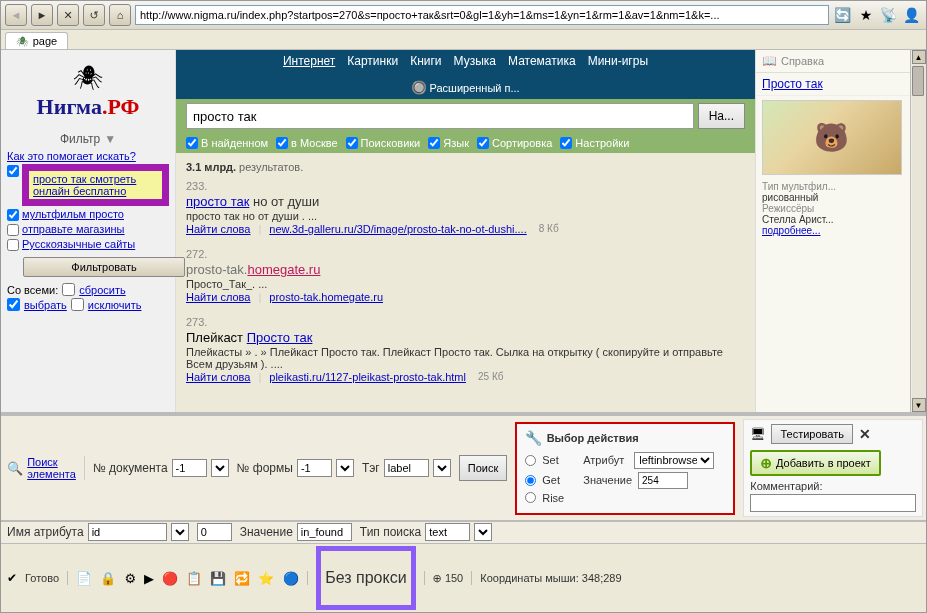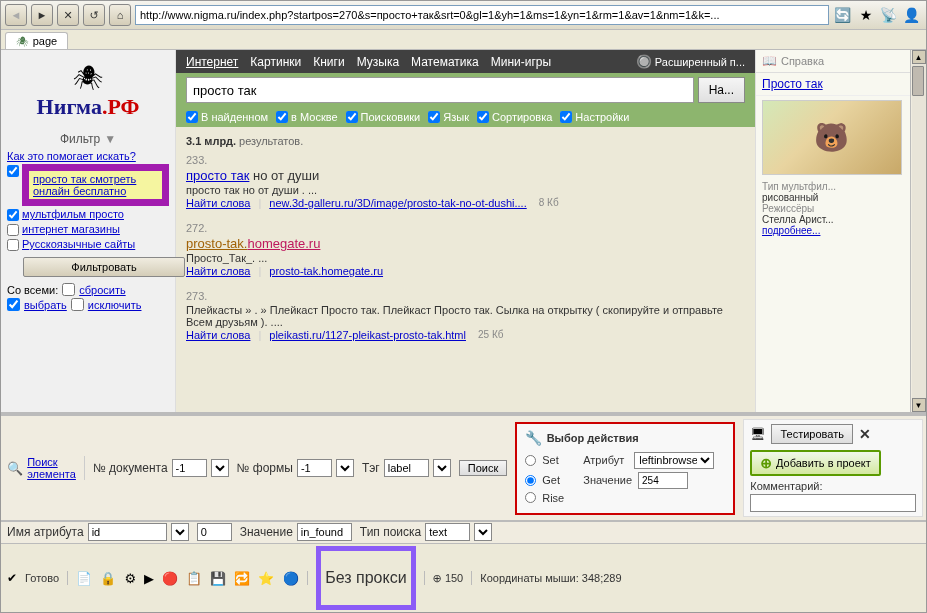--- a/index.html
+++ b/index.html
@@ -40,21 +40,21 @@
 
     .filter-btn { width: 100%; background: linear-gradient(to bottom, #f0ece0, #d4cdb8); border: 1px solid #888; padding: 3px; font-size: 11px; cursor: pointer; margin: 4px 16px; border-radius: 2px; }
 
     .filter-controls { display: flex; gap: 4px; align-items: center; margin: 2px 0; font-size: 11px; }
     .filter-controls a { color: #0000cc; text-decoration: underline; cursor: pointer; }
 
     
     .main-area { flex: 1; padding: 0; }
 
     
-    .top-nav { background: #404040; padding: 4px 10px; display: flex; align-items: center; gap: 12px; justify-content: space-between; }
+    .top-nav { background: #0c4a6e; padding: 4px 10px; display: flex; align-items: center; gap: 12px; justify-content: space-between; flex-direction: column; }
     .nav-links { display: flex; gap: 12px; }
     .nav-link { color: #fff; text-decoration: none; font-size: 12px; cursor: pointer; }
 
     
     .search-bar { background: #8db56e; padding: 4px 10px 6px; }
     .search-input-row { display: flex; gap: 4px; }
     .search-input { flex: 1; height: 26px; border: 1px solid #999; padding: 0 6px; font-size: 13px; }
     .search-btn { background: linear-gradient(to bottom, #f5f5f5, #e0e0e0); border: 1px solid #888; padding: 0 10px; font-size: 12px; cursor: pointer; height: 26px; }
 
     
@@ -89,21 +89,21 @@
     .scroll-track { width: 16px; background: #f0ece0; border-left: 1px solid #bbb; display: flex; flex-direction: column; align-items: center; }
     .scroll-btn { width: 14px; height: 14px; background: #d4cdb8; border: 1px solid #888; display: flex; align-items: center; justify-content: center; font-size: 8px; cursor: pointer; }
     .scroll-thumb { width: 12px; height: 30px; background: #c0bab0; border: 1px solid #888; margin: 2px 0; cursor: pointer; border-radius: 1px; }
 
     
     .bottom-toolbar { background: #f0ece0; border-top: 2px solid #bbb; padding: 3px 6px; display: flex; gap: 8px; align-items: center; }
     .toolbar-section { display: flex; align-items: center; gap: 4px; }
     .toolbar-label { font-size: 12px; color: #333; white-space: nowrap; }
     .toolbar-input { height: 18px; border: 1px solid #888; font-size: 11px; padding: 0 3px; }
     .toolbar-select { height: 18px; border: 1px solid #888; font-size: 11px; padding: 0 2px; background: white; }
-    .toolbar-btn { height: 16px; background: linear-gradient(to bottom, #f5f5f5, #ddd); border: 1px solid #888; padding: 0 8px; font-size: 11px; cursor: pointer; }
+    .toolbar-btn { height: 26px; background: linear-gradient(to bottom, #f5f5f5, #ddd); border: 1px solid #888; padding: 0 8px; font-size: 11px; cursor: pointer; }
 
     
     .action-dialog { border: 2px solid #cc0000; background: #f8f8f8; padding: 6px 8px; min-width: 220px; }
     .action-dialog-title { color: #333; font-size: 11px; font-weight: bold; margin-bottom: 6px; display: flex; align-items: center; gap: 4px; }
     .action-icon { color: #4a7a4a; font-size: 14px; }
     .action-row { display: flex; align-items: center; gap: 6px; margin: 3px 0; font-size: 11px; }
     .action-radio { width: 11px; height: 11px; }
     .action-label-text { width: 35px; color: #333; }
     .action-field-label { color: #333; min-width: 45px; }
     .action-input { height: 17px; border: 1px solid #888; font-size: 10px; padding: 0 3px; }
@@ -179,21 +179,21 @@
       <div class="filter-item">
         <input type="checkbox" class="filter-checkbox" checked="" style="">
         <span class="filter-link filter-highlighted">просто так смотреть онлайн бесплатно</span>
       </div>
       <div class="filter-item">
         <input type="checkbox" class="filter-checkbox" checked="" style="">
         <a class="filter-link">мультфильм просто</a>
       </div>
       <div class="filter-item">
         <input type="checkbox" class="filter-checkbox" style="">
-        <a class="filter-link">интернет магазины</a>
+        <a class="filter-link">отправьте магазины</a>
       </div>
       <div class="filter-item">
         <input type="checkbox" class="filter-checkbox" style="">
         <a class="filter-link">Русскоязычные сайты</a>
       </div>
 
       <button class="filter-btn">Фильтровать</button>
 
       <div class="filter-controls">
         <span>Со всеми:</span>
@@ -276,33 +276,37 @@
             <span class="sep">|</span>
             <a class="result-link">new.3d-galleru.ru/3D/image/prosto-tak-no-ot-dushi....</a>
             <span class="result-size">8 Кб</span>
           </div>
         </div>
 
         <div class="result-item">
           <span class="result-number">272.</span>
           <div class="result-title">
             <a style="cursor:pointer;">
-              <span style="color:#a16207;text-decoration:underline;">prosto-tak.</span><span style="color:#be185d;text-decoration:underline;">homegate.ru</span>
+              <span style="color:#737373;">prosto-tak.</span><span style="color:#be185d;text-decoration:underline;">homegate.ru</span>
             </a>
           </div>
           <div class="result-snippet">Просто_Так_. ...</div>
           <div class="result-links">
             <a class="result-link">Найти слова</a>
             <span class="sep">|</span>
             <a class="result-link">prosto-tak.homegate.ru</a>
           </div>
         </div>
 
         <div class="result-item">
           <span class="result-number">273.</span>
+          <div class="result-title">
+            <span>Плейкаст</span>
+            <a style="color:#0000cc;text-decoration:underline;cursor:pointer;">Просто так</a>
+          </div>
           <div class="result-snippet">Плейкасты » . » Плейкаст Просто так. Плейкаст Просто так. Сылка на открытку ( скопируйте и отправьте Всем друзьям ). ....</div>
           <div class="result-links">
             <a class="result-link">Найти слова</a>
             <span class="sep">|</span>
             <a class="result-link">pleikasti.ru/1127-pleikast-prosto-tak.html</a>
             <span class="result-size">25 Кб</span>
           </div>
         </div>
       </div>
     </div>

